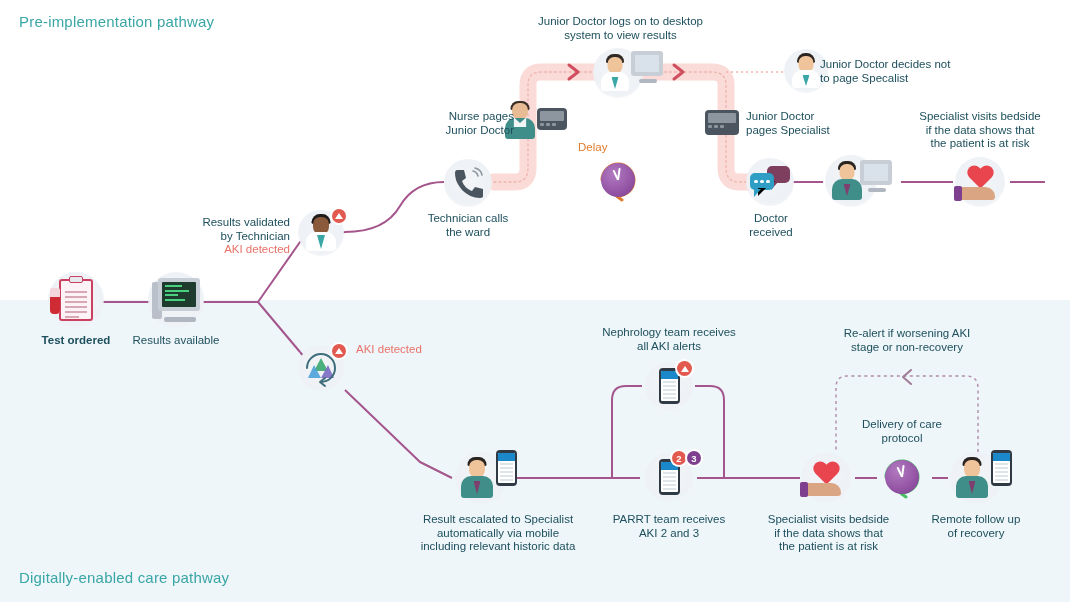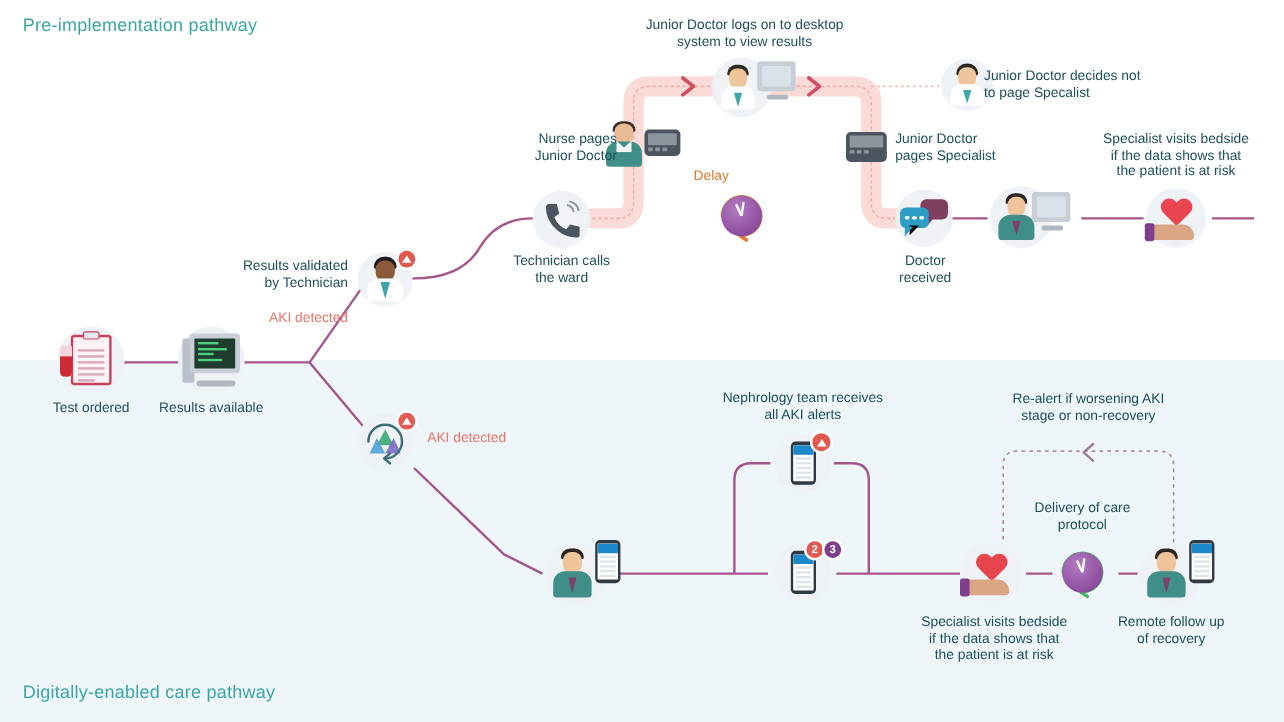--- a/index.html
+++ b/index.html
@@ -38,21 +38,21 @@
   .label {
     position:absolute;
     font-size:11.5px;
     line-height:13.5px;
     color:#1d4f5c;
     text-align:center;
     white-space:pre-line;
   }
   .label.left { text-align:right; }
   .label.right-al { text-align:left; }
-  .aki { color:#e8736a; display:block;margin-top:16px; }
+  .aki { color:#e8736a; display:block; }
   .delay-label { color:#e07b2a; font-size:11.5px; text-align:left; }
 
   .badge {
     position:absolute;
     border-radius:50%;
     display:flex; align-items:center; justify-content:center;
     color:#fff; font-size:9.5px; font-weight:bold;
     box-shadow:0 0 0 2px #ffffff;
   }
   .badge-alert { background:#e2594f; }
@@ -173,21 +173,21 @@
       <div style="padding-top:7px;">
         <div class="cl-line"></div>
           <div class="cl-line"></div>
           <div class="cl-line"></div>
         <div class="cl-line"></div>
           <div class="cl-line"></div>
           <div class="cl-line" style="width:14px;"></div>
       </div>
     </div>
   </div>
-  <div class="label" style="left:16px;top:334px;width:120px;">Test ordered</div>
+  <div class="label" style="left:16px;top:334px;width:120px;font-weight:bold;">Test ordered</div>
 
   <div class="node" style="left:148px;top:272px;width:56px;height:56px;">
     <div class="desktop">
       <div class="d-tower"></div>
       <div class="d-mon">
           <div class="d-scr">
         <div class="d-txt" style="width:60%;"></div>
             <div class="d-txt" style="width:85%;"></div>
         <div class="d-txt" style="width:45%;"></div>
             <div class="d-txt" style="width:70%;"></div>
@@ -360,20 +360,23 @@
   <div class="phone" style="position:absolute;left:496px;top:450px;">
     <div class="phone-screen">
         <div class="phone-top"></div>
       <div class="phone-line"></div>
         <div class="phone-line"></div>
         <div class="phone-line"></div>
         <div class="phone-line"></div>
         <div class="phone-line"></div>
     </div>
   </div>
+  <div class="label" style="left:408px;top:513px;width:180px;">Result escalated to Specialist
+automatically via mobile
+including relevant historic data</div>
 
   <div class="node" style="left:645px;top:362px;width:48px;height:48px;">
     <div class="phone">
       <div class="phone-screen">
           <div class="phone-top"></div>
         <div class="phone-line"></div>
           <div class="phone-line"></div>
           <div class="phone-line"></div>
           <div class="phone-line"></div>
           <div class="phone-line"></div>
@@ -393,20 +396,22 @@
         <div class="phone-line"></div>
           <div class="phone-line"></div>
           <div class="phone-line"></div>
           <div class="phone-line"></div>
           <div class="phone-line"></div>
       </div>
     </div>
     <div class="badge badge-num-red" style="width:14px;height:14px;right:7px;top:-2px;">2</div>
     <div class="badge badge-num-purple" style="width:14px;height:14px;right:-8px;top:-2px;">3</div>
   </div>
+  <div class="label" style="left:604px;top:513px;width:130px;">PARRT team receives
+AKI 2 and 3</div>
 
   <div class="node" style="left:801px;top:453px;width:50px;height:50px;">
     <div style="position:relative;width:40px;height:32px;">
       <div class="heart" style="margin:0 auto;"></div>
       <div class="hand-palm"></div>
         <div class="hand-cuff"></div>
     </div>
   </div>
   <div class="label" style="left:756px;top:513px;width:145px;">Specialist visits bedside
 if the data shows that

